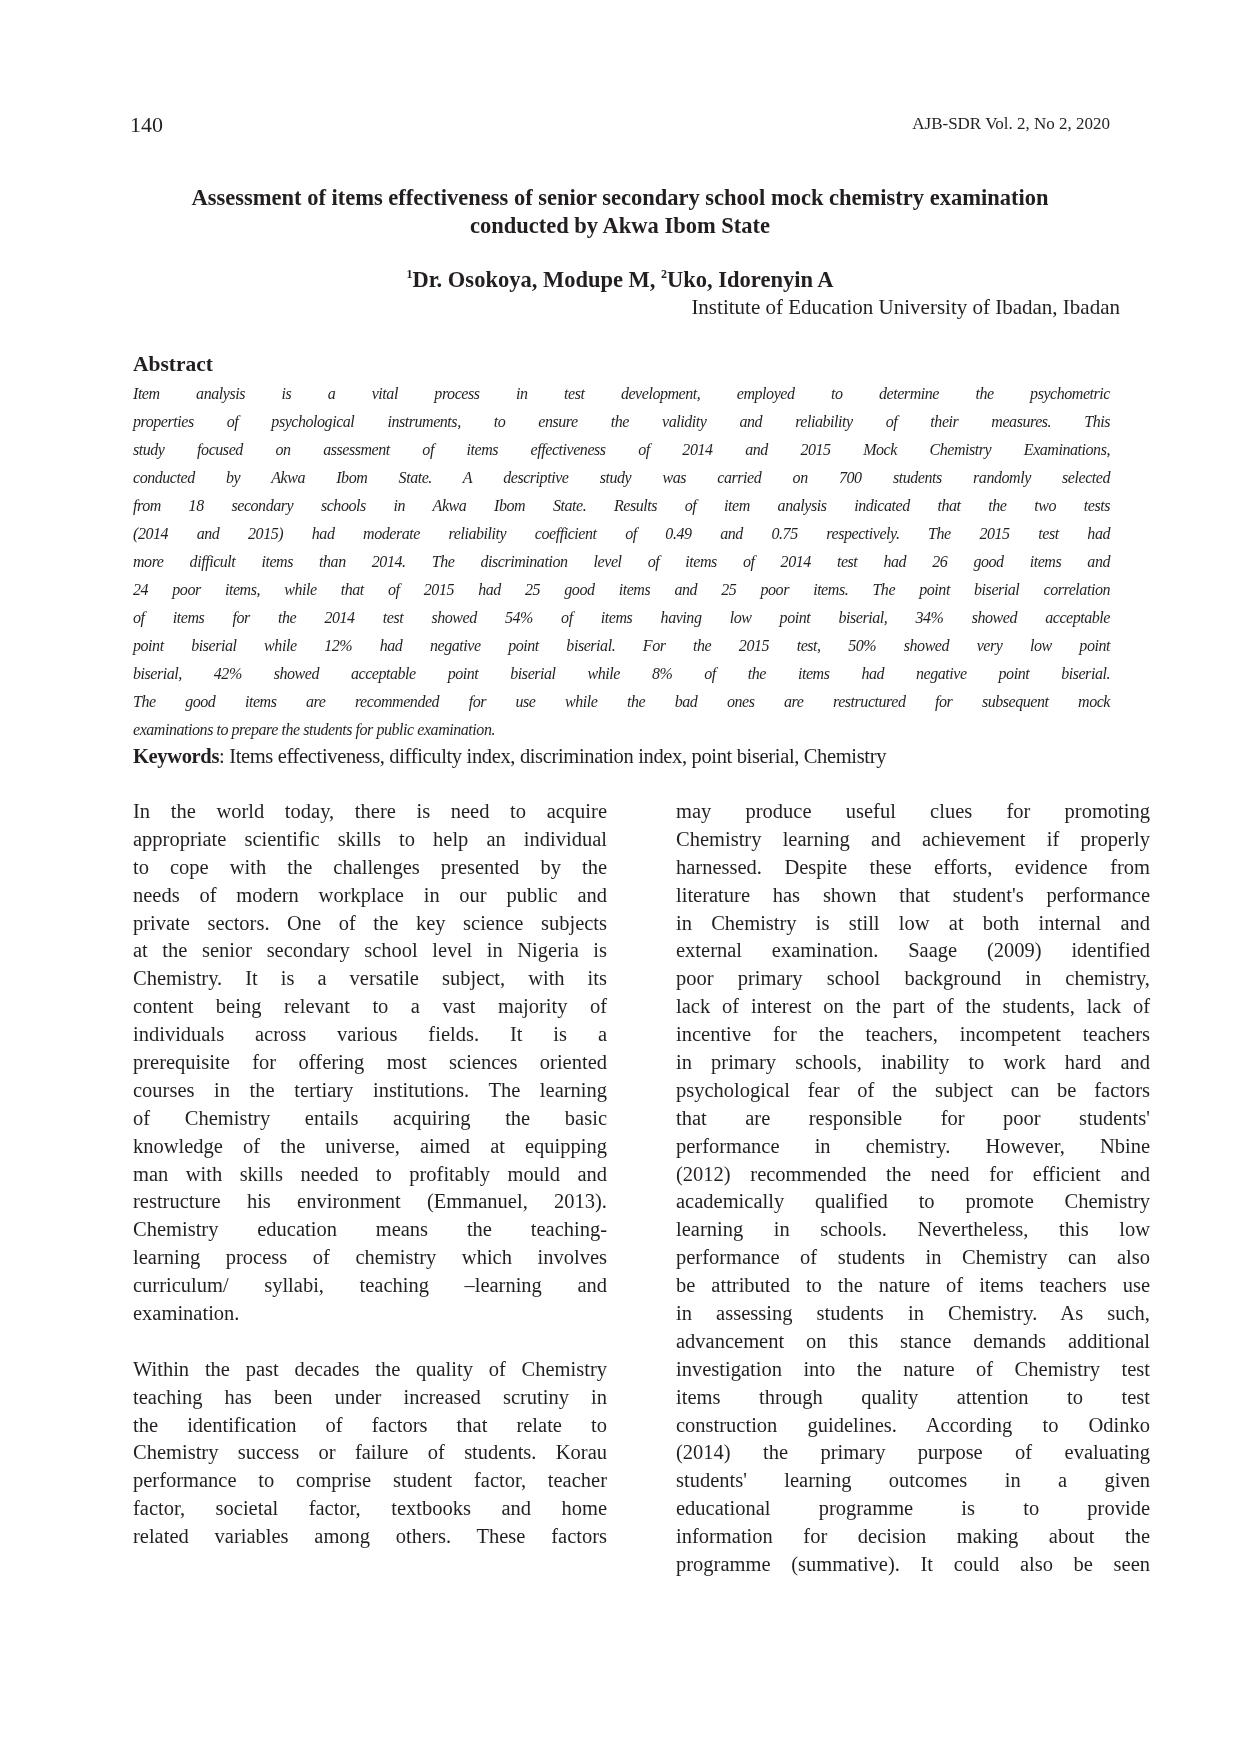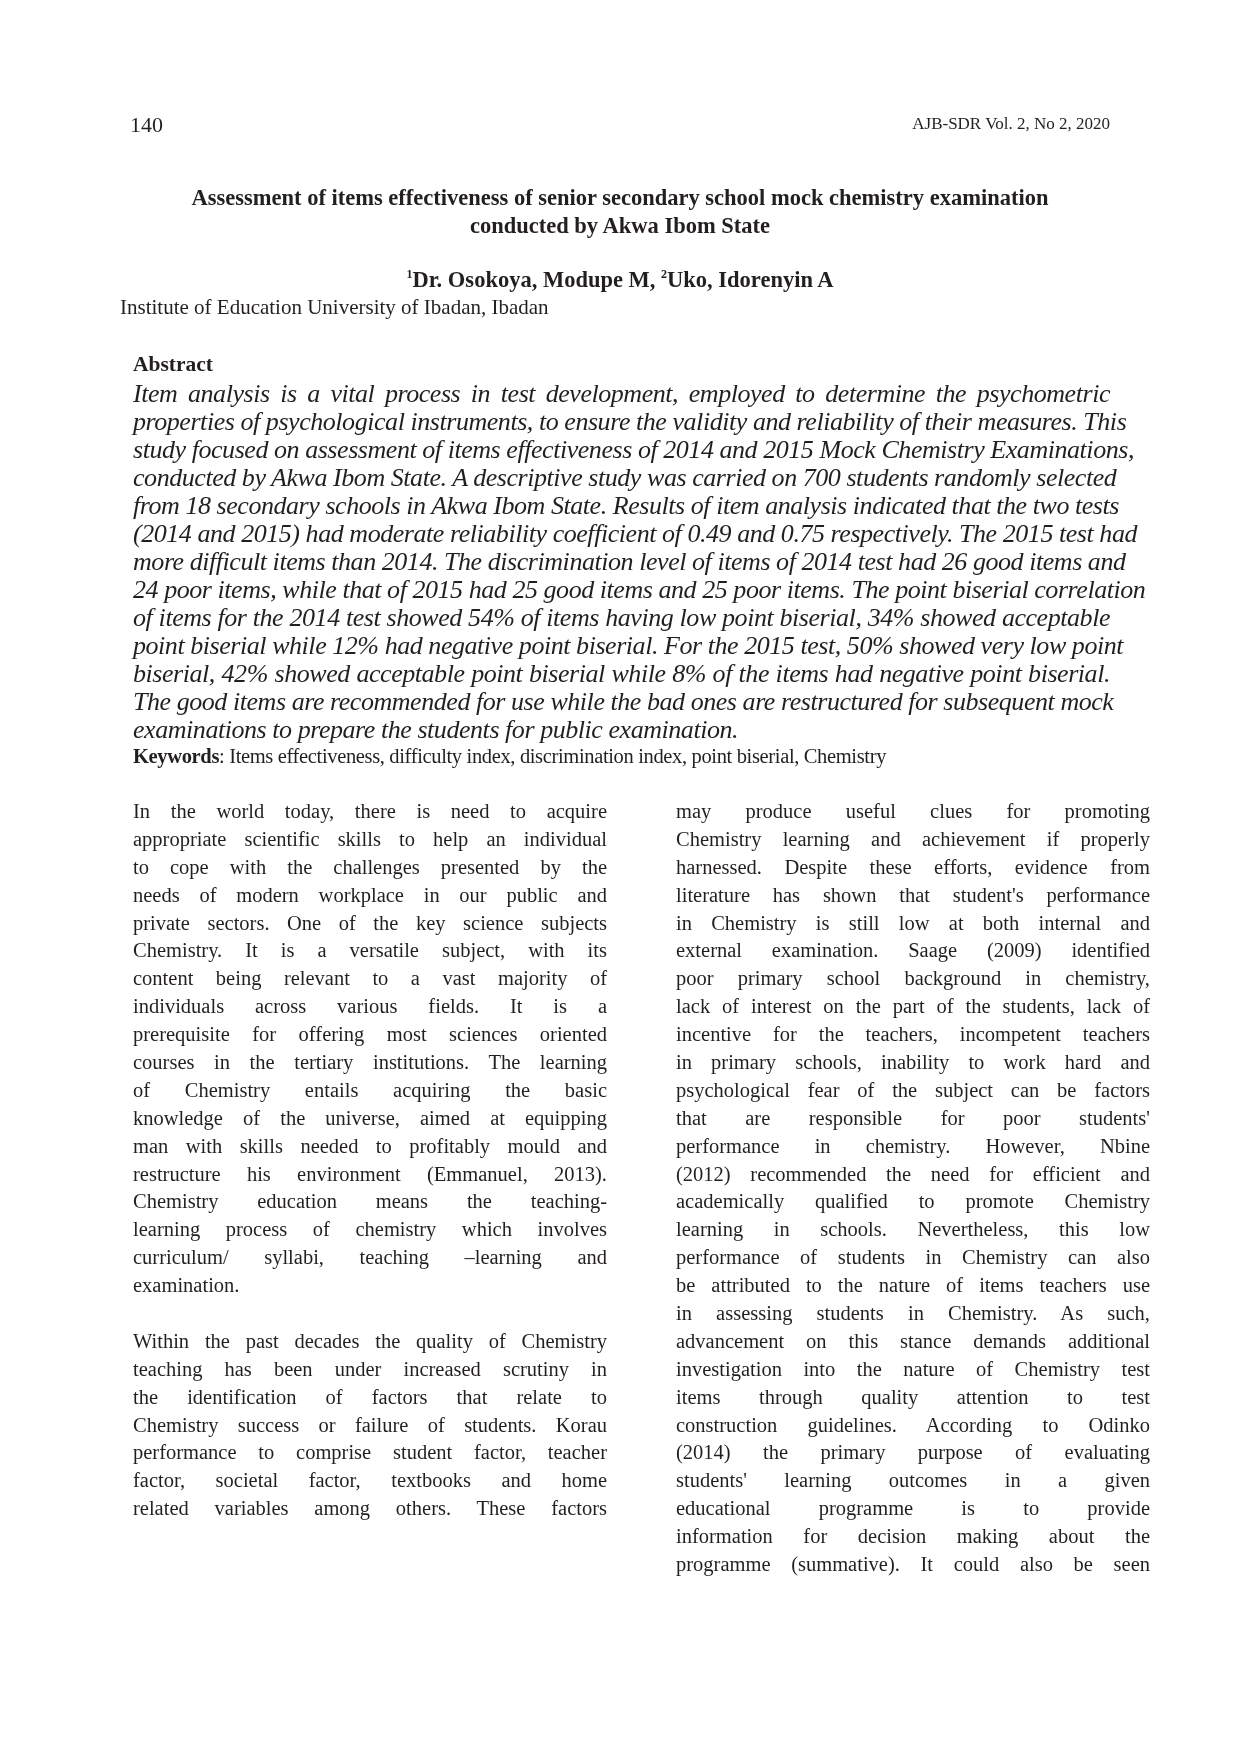--- a/index.html
+++ b/index.html
@@ -2,23 +2,23 @@
 <html><head>
 <meta charset="utf-8">
 <style>
   html, body { margin: 0; padding: 0; background: #ffffff; }
   body { width: 1241px; height: 1754px; position: relative; overflow: hidden; color: #231f20; font-family: "Liberation Serif", "DejaVu Serif", serif; }
   .page-number { position: absolute; left: 130px; top: 112px; font-size: 22px; }
   .running-head { position: absolute; right: 131px; top: 114px; font-size: 17px; }
   .title { position: absolute; left: 120px; width: 1000px; top: 184px; text-align: center; font-weight: bold; font-size: 22.5px; line-height: 28px; }
   .authors { position: absolute; left: 120px; width: 1000px; top: 267px; text-align: center; font-weight: bold; font-size: 22.5px; }
   .authors sup { font-size: 12px; vertical-align: 9px; }
-  .affiliation { position: absolute; left: 120px; width: 1000px; top: 295px; text-align: left; font-size: 21px; }
+  .affiliation { position: absolute; left: 120px; width: 1000px; top: 295px; text-align: right; font-size: 21px; }
   .abstract-heading { position: absolute; left: 133px; top: 352px; font-weight: bold; font-size: 21.5px; }
-  .abstract-body { position: absolute; left: 133px; width: 977px; top: 380px; font-style: italic; font-size: 26px; line-height: 28px; letter-spacing: -0.45px; }
+  .abstract-body { position: absolute; left: 133px; width: 977px; top: 380px; font-style: italic; font-size: 16px; line-height: 28px; letter-spacing: -0.45px; }
   .line { display: block; text-align: justify; text-align-last: justify; white-space: nowrap; height: 28px; overflow: visible; }
   .line.last { text-align-last: left; }
   .keywords { position: absolute; left: 133px; top: 745px; font-size: 20.5px; letter-spacing: -0.35px; }
   .keywords b { font-weight: bold; text-align: right; }
   .col { position: absolute; top: 798px; width: 474px; font-size: 20.5px; line-height: 27.9px; }
   .col-left { left: 133px; }
   .col-right { left: 634px; margin-left: 42px; }
   .col .line { height: 27.9px; }
   .intro-heading { font-weight: bold; font-size: 21px; height: 27.9px; }
   .para-gap { height: 27.9px; }
@@ -61,20 +61,21 @@
   <b>Keywords</b><span>: Items effectiveness, difficulty index, discrimination index, point biserial, Chemistry</span>
 </div>
 
 <div class="col col-left">
   <div id="left-p1">
       <span class="line">In the world today, there is need to acquire</span>
       <span class="line">appropriate scientific skills to help an individual</span>
       <span class="line">to cope with the challenges presented by the</span>
       <span class="line">needs of modern workplace in our public and</span>
       <span class="line">private sectors. One of the key science subjects</span>
+      <span class="line">at the senior secondary school level in Nigeria is</span>
       <span class="line">Chemistry. It is a versatile subject, with its</span>
       <span class="line">content being relevant to a vast majority of</span>
       <span class="line">individuals across various fields. It is a</span>
       <span class="line">prerequisite for offering most sciences oriented</span>
       <span class="line">courses in the tertiary institutions. The learning</span>
       <span class="line">of Chemistry entails acquiring the basic</span>
       <span class="line">knowledge of the universe, aimed at equipping</span>
       <span class="line">man with skills needed to profitably mould and</span>
       <span class="line">restructure his environment (Emmanuel, 2013).</span>
       <span class="line">Chemistry education means the teaching-</span>

